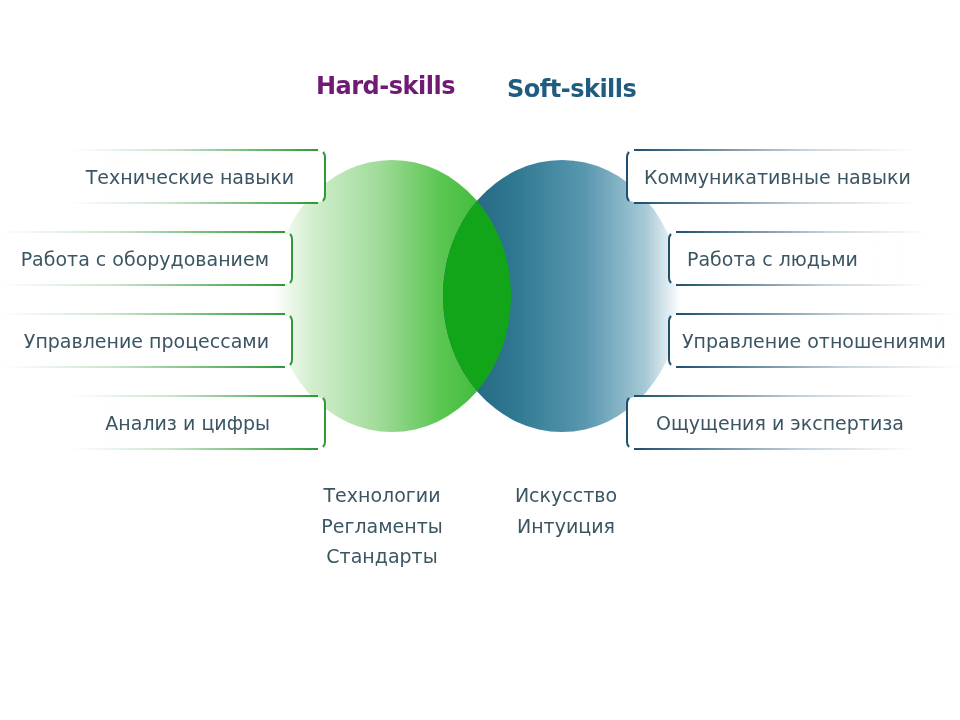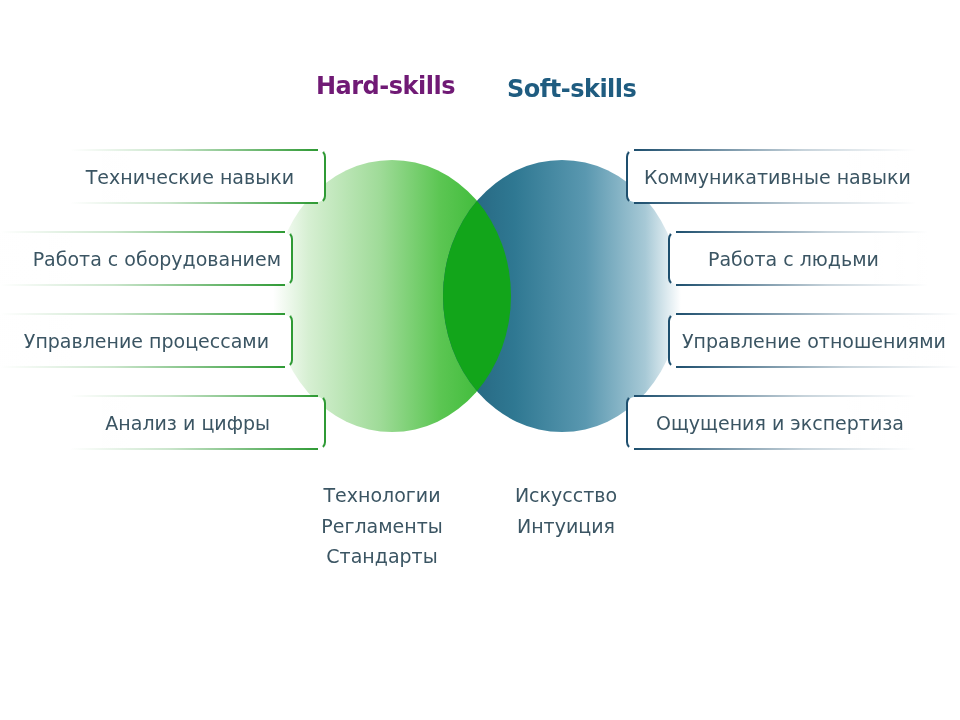--- a/index.html
+++ b/index.html
@@ -109,26 +109,26 @@
       position: absolute;
       left: 6px;
       right: 0;
       height: 2px;
       background: linear-gradient(to left, rgba(30,79,110,0) 0%, rgba(30,79,110,0.25) 40%, #1e4f6e 100%);
     }
     .box-right::before { top: -2px; }
     .box-right::after { bottom: -2px; }
 
     .bl1 { left: 70px;  top: 149px; width: 256px; }
-    .bl2 { left: 0px;   top: 231px; width: 293px; padding-right: 10px; }
+    .bl2 { left: 0px;   top: 231px; width: 293px; padding-right: 22px; }
     .bl3 { left: 0px;   top: 313px; width: 293px; padding-right: 22px; }
     .bl4 { left: 70px;  top: 395px; width: 256px; padding-right: 54px; }
 
     .br1 { left: 626px; top: 149px; width: 290px; }
-    .br2 { left: 668px; top: 231px; width: 260px; padding-left: 38px; }
+    .br2 { left: 668px; top: 231px; width: 260px; padding-left: 17px; }
     .br3 { left: 668px; top: 313px; width: 292px; padding-left: 12px; }
     .br4 { left: 626px; top: 395px; width: 290px; padding-left: 28px; }
 
     .list {
       position: absolute;
       top: 480px;
       font-size: 19px;
       color: #3b5563;
       line-height: 30.5px;
       text-align: center;

